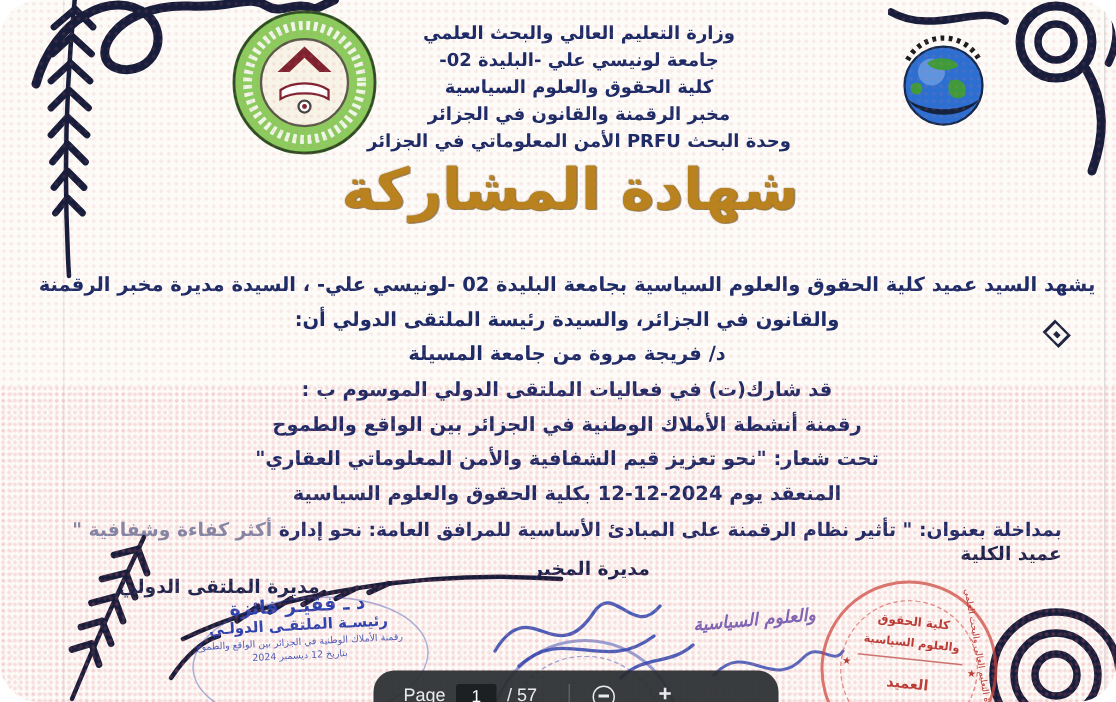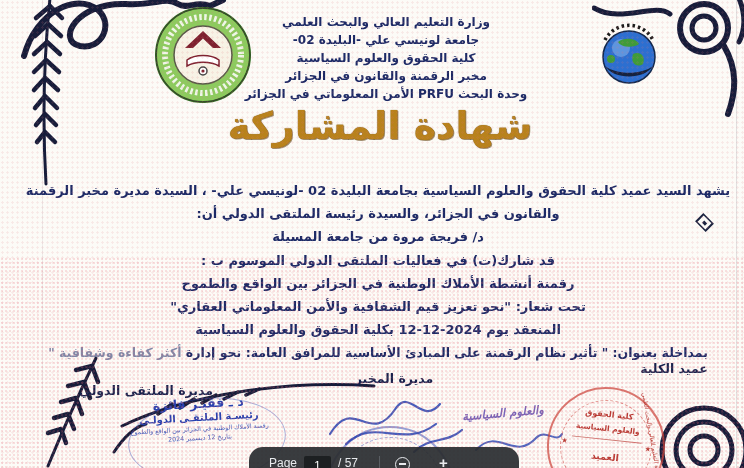--- a/index.html
+++ b/index.html
@@ -1,18 +1,18 @@
 <!DOCTYPE html>
 <html lang="ar"><head>
 <meta charset="utf-8">
 <style>
   * { margin:0; padding:0; box-sizing:border-box; }
   html,body { width:744px; height:468px; overflow:hidden; }
   body { font-family:"DejaVu Sans","Liberation Sans",sans-serif; }
-  .viewport { position:relative; width:744px; height:468px; background:#fcfbf7; overflow:hidden; }
+  .viewport { position:relative; width:744px; height:468px; background:#fcfbf7; overflow:hidden;border-radius:26px; }
 
   
   .texture { position:absolute; inset:0; pointer-events:none;
     background-image:radial-gradient(rgba(231,110,125,.13) 1px, transparent 1.3px);
     background-size:5px 5px; }
   .texture2 { position:absolute; left:0; right:0; top:55%; bottom:0; pointer-events:none;
     background-image:radial-gradient(rgba(226,90,110,.18) 1px, transparent 1.4px);
     background-size:4px 4px; }
   .edge-line { position:absolute; top:0; bottom:0; width:1px; background:rgba(60,60,70,.14); }
 

